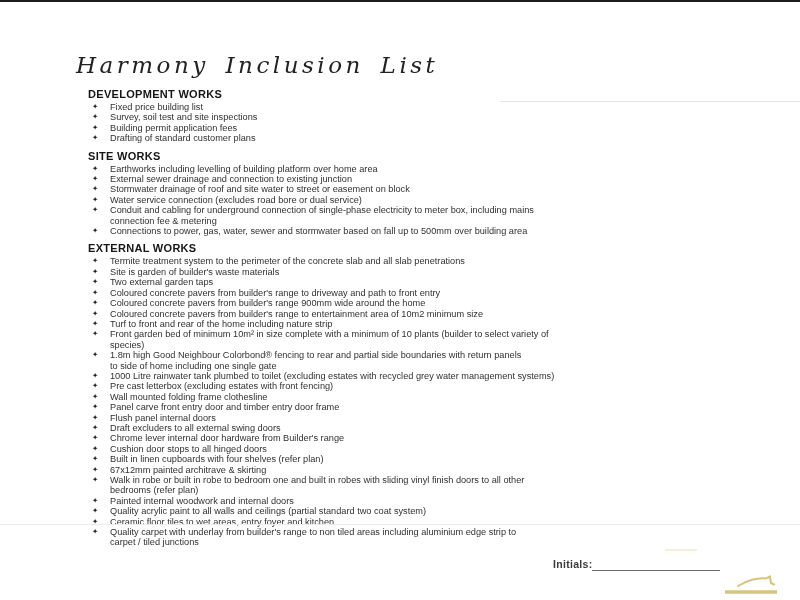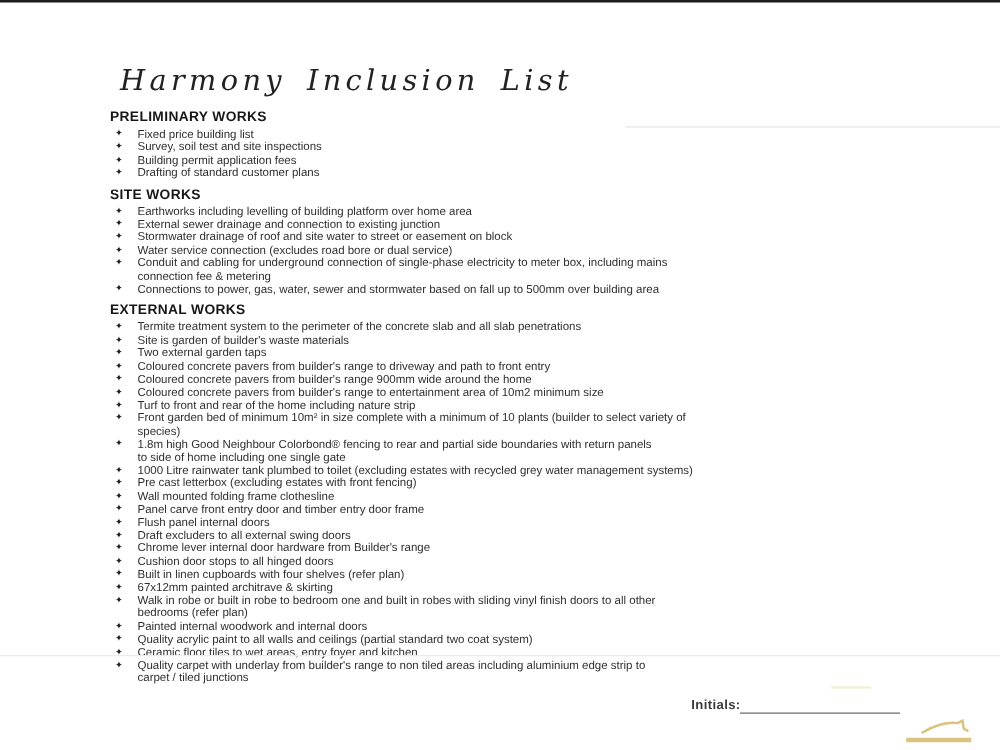--- a/index.html
+++ b/index.html
@@ -6,21 +6,21 @@
   body{
     width:800px;height:600px;background:#ffffff;overflow:hidden;position:relative;
     font-family:"Liberation Sans",sans-serif;color:#333;
     -webkit-font-smoothing:antialiased;
   }
   .page{position:absolute;inset:0;background:#fff;}
   .top-edge{position:absolute;top:0;left:0;width:800px;height:2px;background:#1d1d1d;}
 
   
   .title{
-    position:absolute;left:96px;top:52px;margin:0;
+    position:absolute;left:76px;top:52px;margin:0;
     font-family:"DejaVu Serif",serif;font-style:italic;font-weight:400;
     font-size:23px;letter-spacing:3.5px;word-spacing:6px;color:#222;
     white-space:nowrap;
   }
 
   
   .logo{position:absolute;left:507px;top:58px;width:200px;}
   .logo-row{position:relative;height:28px;}
   .brand{
     font-weight:bold;font-size:27px;line-height:26px;color:#45536e;
@@ -70,21 +70,21 @@
 <div class="page">
 
   <div class="top-edge"></div>
 
   <h1 class="title">Harmony Inclusion List</h1>
 
   <div class="logo-shadow"></div>
 
   <div class="content" id="sections">
       <section class="sec">
-        <h2>PRELIMINARY WORKS</h2>
+        <h2>DEVELOPMENT WORKS</h2>
         <div class="item">
           <span class="bullet">✦</span>
           <span class="item-text">Fixed price building list</span>
         </div>
         <div class="item">
           <span class="bullet">✦</span>
           <span class="item-text">Survey, soil test and site inspections</span>
         </div>
         <div class="item">
           <span class="bullet">✦</span>

